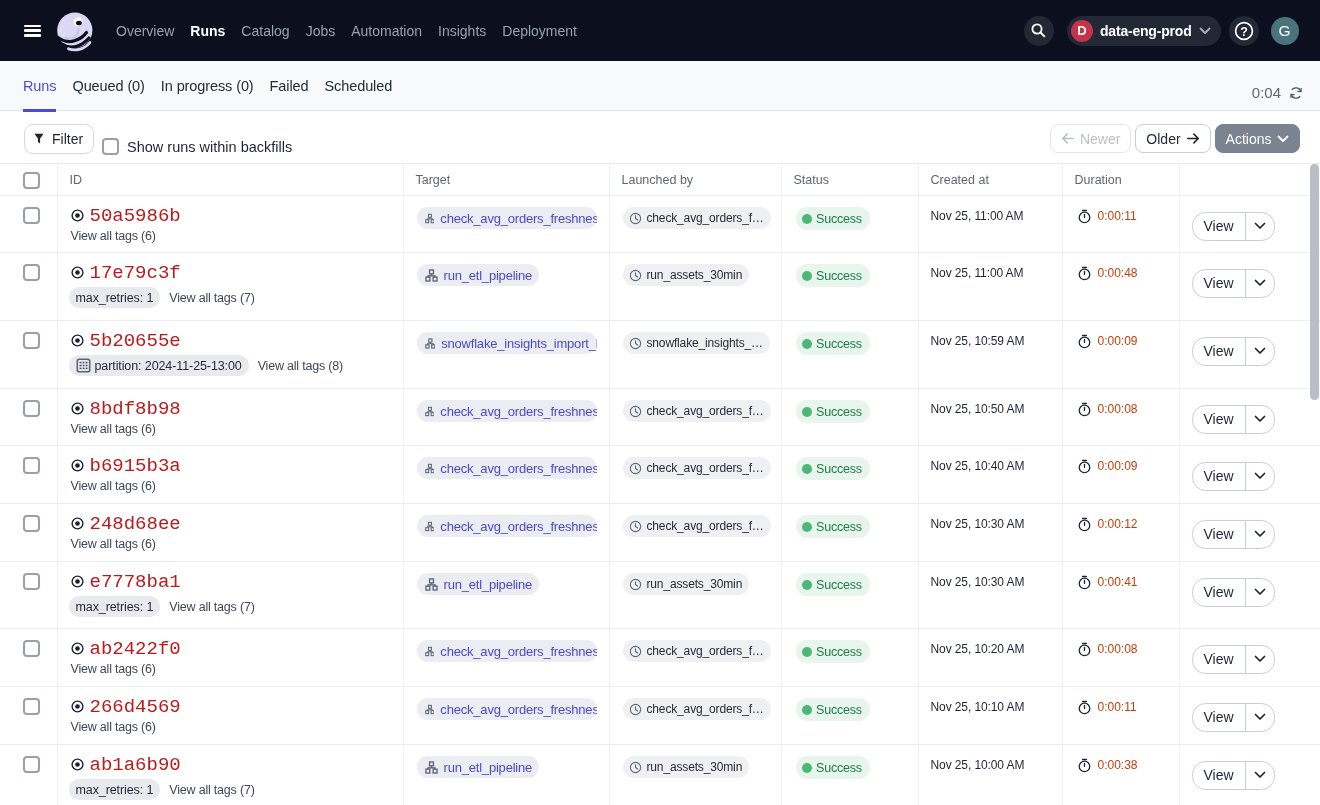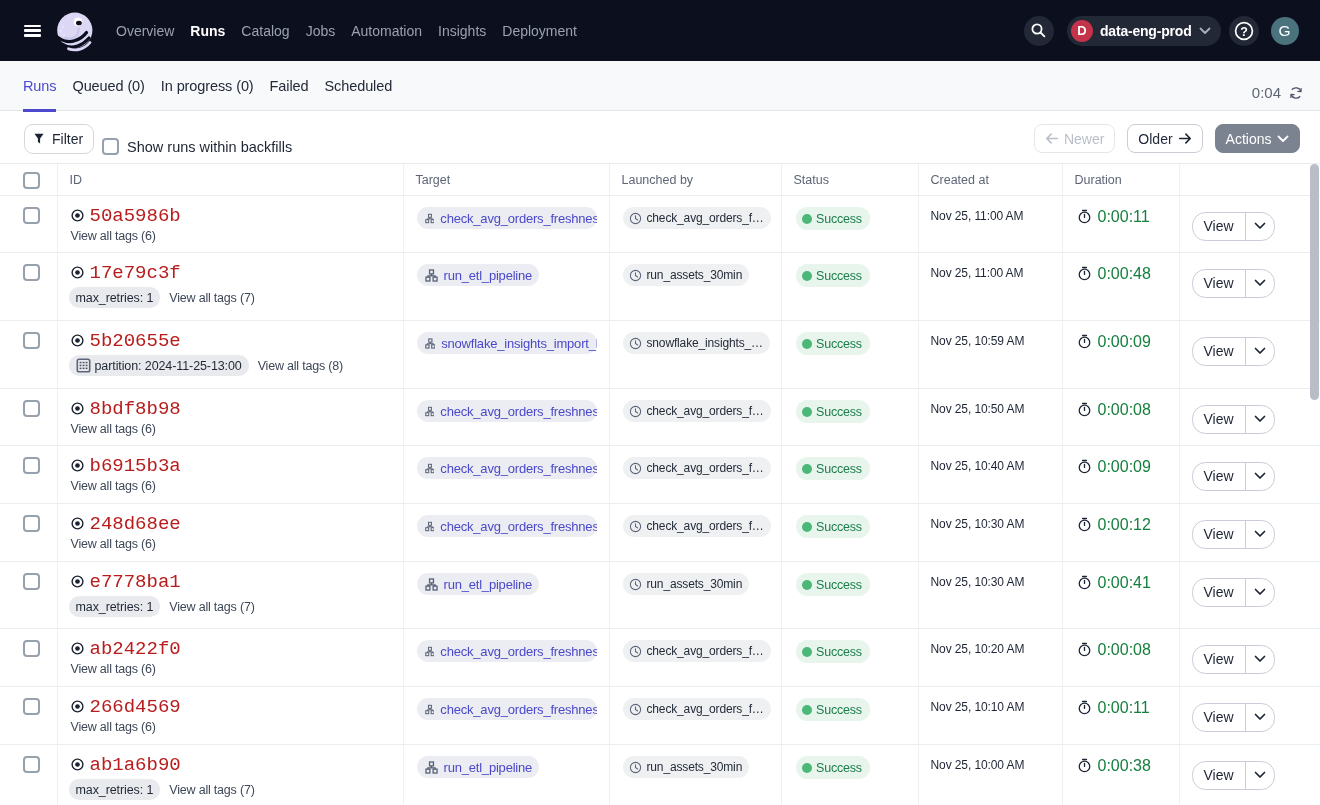--- a/index.html
+++ b/index.html
@@ -27,21 +27,21 @@
 .tab { font-size:14.5px; letter-spacing:-0.1px; color:#232b3a; display:flex; align-items:center; height:50px; position:relative; }
 .tab.active { color:#4e4ad0; }
 .tab.active:after { content:""; position:absolute; left:0; right:0; bottom:-1px; height:3px; background:#4e4ad0; }
 .timer { position:absolute; right:17px; top:0; height:63px; display:flex; align-items:center; gap:8px; color:#5f6673; font-size:15px; }
 
 
 .toolbar { position:absolute; left:0; top:112px; width:1320px; height:52px; background:#fff; border-bottom:1px solid #e8eaed;padding-left:36px; }
 .filterbtn { position:absolute; left:24px; top:11.5px; height:30px; border:1px solid #d4d8dd; border-radius:9px; background:#fff; display:flex; align-items:center; padding:0 10px 0 9px; gap:8px; font-size:14px; color:#1d2433; }
 .showruns { position:absolute; left:102px; top:14px; height:29px; display:flex; align-items:flex-end; gap:8px; font-size:14.5px; color:#1d2433; }
 .cb { display:inline-block; width:17px; height:17px; border:2px solid #97a0ad; border-radius:4px; background:#fff; }
-.tb-right { position:absolute; right:20.5px; top:12px; display:flex; gap:12px; }
+.tb-right { position:absolute; right:20.5px; top:12px; display:flex; gap:4px; }
 .btn { height:29px; border:1px solid #c9cdd4; border-radius:8px; background:#fff; display:flex; align-items:center; padding:0 10px; gap:5px; font-size:14px; color:#232b3a; }
 .btn.disabled { color:#b9bfc9; border-color:#e4e7ea; }
 .btn.gray { background:#7b8391; border-color:#7b8391; color:#fff; }
 
 
 table { position:absolute; left:0; top:164px; border-collapse:collapse; table-layout:fixed; width:1320px; }
 col.c0{width:57px;} col.c1{width:346px;} col.c2{width:206px;} col.c3{width:172px;}
 col.c4{width:137px;} col.c5{width:144px;} col.c6{width:117px;} col.c7{width:141px;}
 td,th { vertical-align:top; border-right:1px solid #eef0f2; border-bottom:1px solid #ebedf0; padding:0; }
 td:last-child, th:last-child { border-right:none; }
@@ -62,21 +62,21 @@
 .pill { height:22px; background:#ececf3; border-radius:11px; display:inline-flex; align-items:center; padding:0 7px 0 8px; gap:6px; }
 .pill .ptxt { font-size:13px; letter-spacing:-0.2px; color:#4a49c9; white-space:nowrap; overflow:hidden; }
 .pill.trunc { width:180px; padding-right:0; }
 .pill.launch { background:#eff0f2; padding:0 7px 0 6px; gap:5px; width:auto; }
 .pill.launch svg { width:13px; height:13px; }
 .pill.launch .ptxt { color:#242c39; font-size:12px; letter-spacing:-0.15px; }
 td.c-status { padding:11.5px 0 0 14px; }
 .status { height:23px; background:#e7f5ec; border-radius:11.5px; display:inline-flex; align-items:center; padding:0 8px 0 6.5px; gap:4px; font-size:12.5px; letter-spacing:-0.2px; color:#1c7d4b; }
 .status .dot { width:10px; height:10px; border-radius:50%; background:#4bb878; }
 td.c-created { padding:10px 0 0 12px; font-size:12px; letter-spacing:-0.1px; color:#1d2433; line-height:21px; }
-td.c-dur { padding:10px 0 0 14px; font-size:16px; color:#15803d; line-height:21px; }
+td.c-dur { padding:10px 0 0 14px; font-size:12px; color:#c2410c; line-height:21px; }
 .durline { display:flex; align-items:center; gap:6px; }
 td.c-view { padding:16px 0 0 12px; }
 .viewbtn { display:inline-flex; height:29px; border:1px solid #c9cdd8; border-radius:13.5px; background:#fff; overflow:hidden; }
 .viewbtn .vl { width:53px; display:flex; align-items:center; justify-content:center; font-size:14px; color:#1d2433; border-right:1px solid #c9cdd8; }
 .viewbtn .vr { width:28px; display:flex; align-items:center; justify-content:center; }
 
 
 .sbar { position:absolute; right:0; top:164px; width:13px; height:641px; }
 .sthumb { position:absolute; left:3px; top:0px; width:9px; height:236px; background:#b9bec6; border-radius:4.5px; }
 </style>

